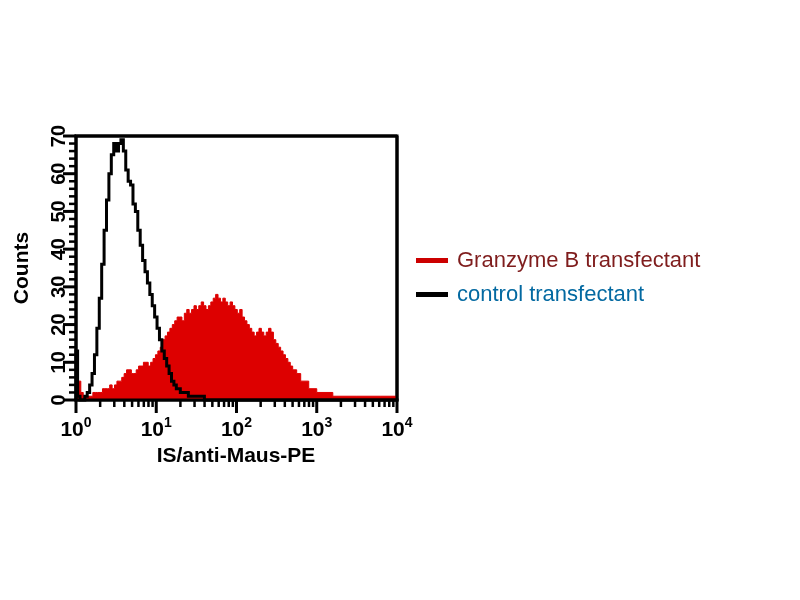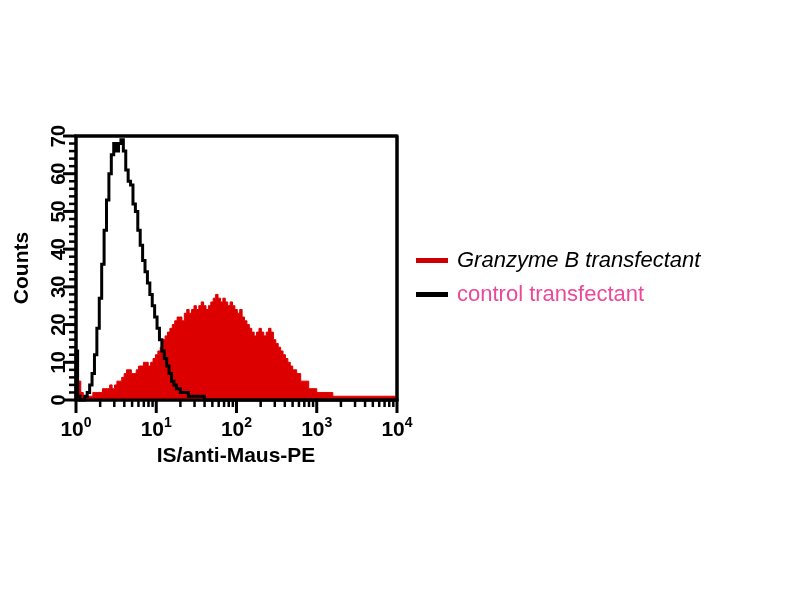--- a/index.html
+++ b/index.html
@@ -50,22 +50,22 @@
     margin-right: 9px;
   }
   .legend-swatch.red   { background: #cc0000; }
   .legend-swatch.black { background: #000000; }
   .legend-label {
     font-family: "Liberation Sans", sans-serif;
     font-size: 22px;
     line-height: 24px;
     white-space: nowrap;
   }
-  .legend-label.red   { color: #000000; font-style: italic; }
-  .legend-label.black { color: #ec4899; }
+  .legend-label.red   { color: #7f1d1d; }
+  .legend-label.black { color: #0369a1; }
 
   .axis-text {
     font-family: "Liberation Sans", sans-serif;
     fill: #000000;
     font-weight: bold;
   }
   .tick-num { font-size: 21px; }
   .tick-exp { font-size: 14px; }
   .axis-title { font-size: 21px; }
   .ytick-num { font-size: 20px; }

